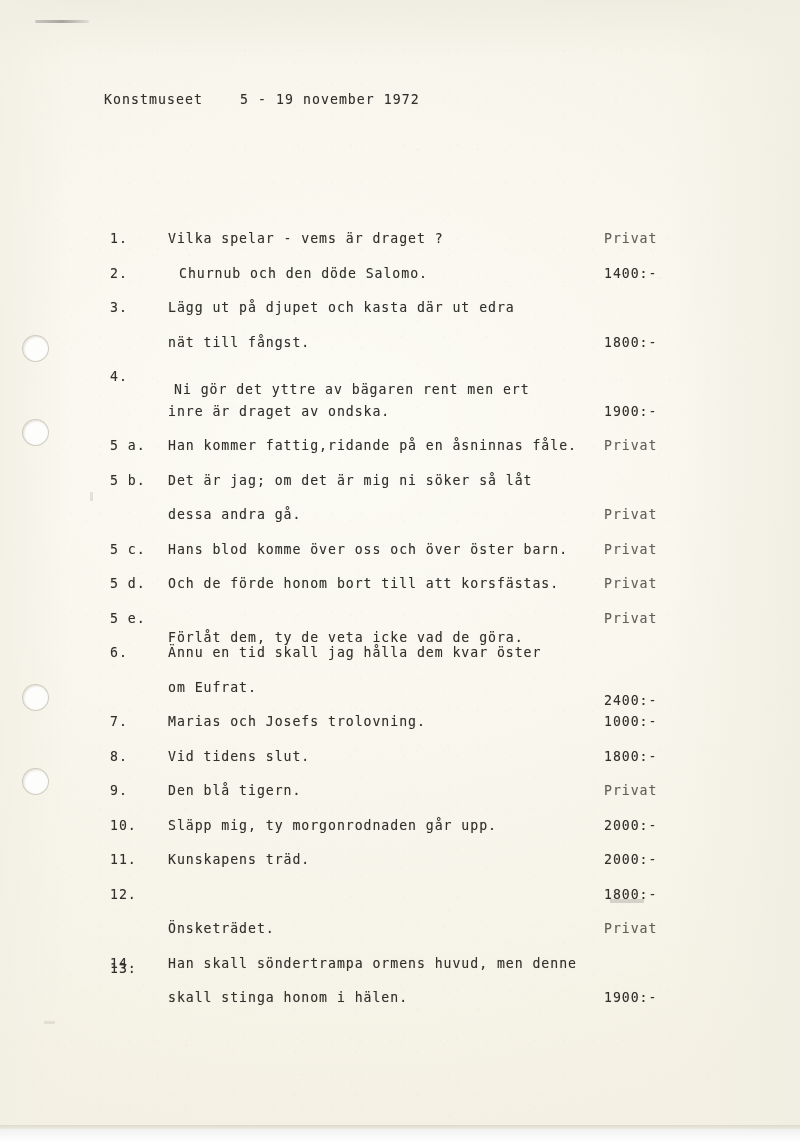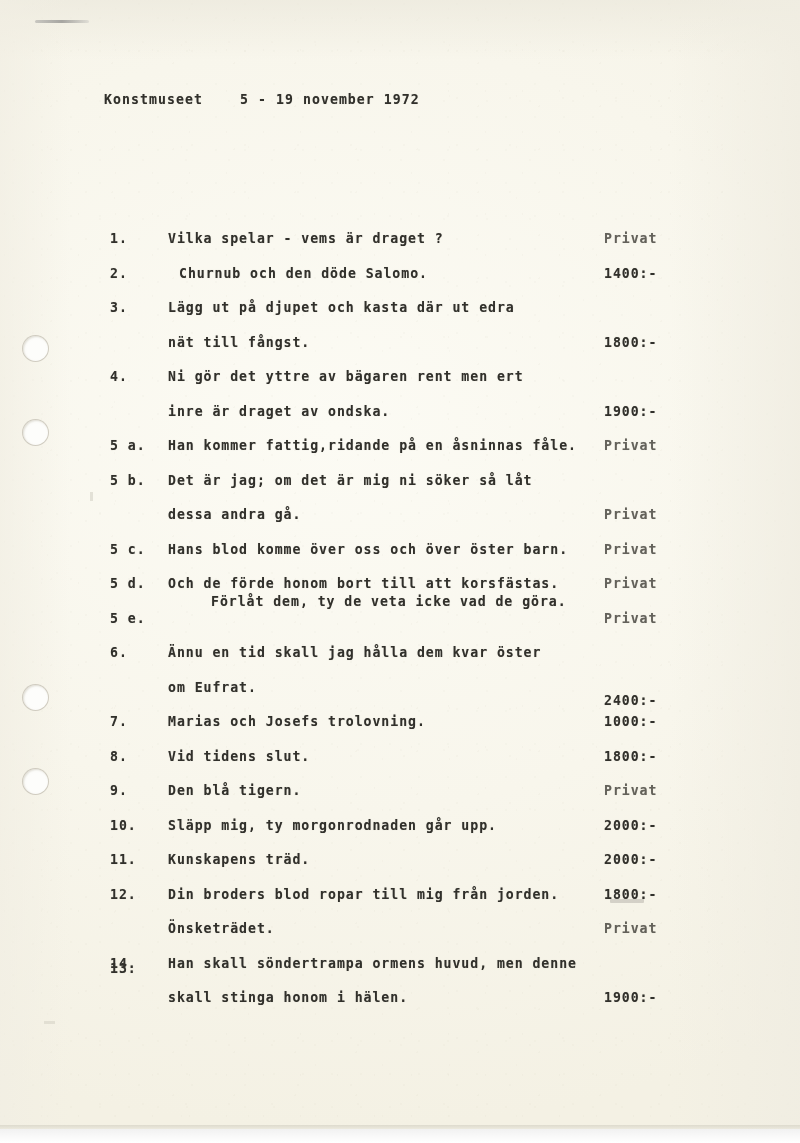--- a/index.html
+++ b/index.html
@@ -8,21 +8,20 @@
     background: #ffffff;
   }
 
   #page {
     position: relative;
     width: 800px;
     height: 1143px;
     overflow: hidden;
     background: #f6f4ea;
     font-family: "DejaVu Sans Mono", "Liberation Mono", monospace;
-    font-weight: bold;
   }
 
   
   .paper {
     position: absolute;
     left: 0;
     top: 0;
     width: 800px;
     height: 1129px;
     background:
@@ -185,21 +184,21 @@
           <div class="line price" style="top: 265.5px;">1400:-</div>
         </div>
         <div>
           <div class="line num" style="top: 300px;">3.</div>
           <div class="line txt" style="top: 300px;">Lägg ut på djupet och kasta där ut edra</div>
           <div class="line cont" style="top: 334.5px;">nät till fångst.</div>
           <div class="line price" style="top: 334.5px;">1800:-</div>
         </div>
         <div>
           <div class="line num" style="top: 369px;">4.</div>
-          <div class="line txt" style="top: 369px;">Ni gör det yttre av bägaren rent men ert</div>
+          <div class="line txt" style="top: 382px; margin-left: 6px;">Ni gör det yttre av bägaren rent men ert</div>
           <div class="line cont" style="top: 403.5px;">inre är draget av ondska.</div>
           <div class="line price" style="top: 403.5px;">1900:-</div>
         </div>
         <div>
           <div class="line num" style="top: 438px;">5 a.</div>
           <div class="line txt" style="top: 438px;">Han kommer fattig,ridande på en åsninnas fåle.</div>
           <div class="line price faded" style="top: 438px;">Privat</div>
         </div>
         <div>
           <div class="line num" style="top: 472.5px;">5 b.</div>
@@ -212,21 +211,21 @@
           <div class="line txt" style="top: 541.5px;">Hans blod komme över oss och över öster barn.</div>
           <div class="line price faded" style="top: 541.5px;">Privat</div>
         </div>
         <div>
           <div class="line num" style="top: 576px;">5 d.</div>
           <div class="line txt" style="top: 576px;">Och de förde honom bort till att korsfästas.</div>
           <div class="line price faded" style="top: 576px;">Privat</div>
         </div>
         <div>
           <div class="line num" style="top: 610.5px;">5 e.</div>
-          <div class="line txt" style="top: 594px; margin-left: 43px;">Förlåt dem, ty de veta icke vad de göra.</div>
+          <div class="line txt" style="top: 630px;">Förlåt dem, ty de veta icke vad de göra.</div>
           <div class="line price faded" style="top: 610.5px;">Privat</div>
         </div>
         <div>
           <div class="line num" style="top: 645px;">6.</div>
           <div class="line txt" style="top: 645px;">Ännu en tid skall jag hålla dem kvar öster</div>
           <div class="line cont" style="top: 679.5px;">om Eufrat.</div>
           <div class="line price" style="top: 693px;">2400:-</div>
         </div>
         <div>
           <div class="line num" style="top: 714px;">7.</div>
@@ -248,21 +247,20 @@
           <div class="line txt" style="top: 817.5px;">Släpp mig, ty morgonrodnaden går upp.</div>
           <div class="line price" style="top: 817.5px;">2000:-</div>
         </div>
         <div>
           <div class="line num" style="top: 852px;">11.</div>
           <div class="line txt" style="top: 852px;">Kunskapens träd.</div>
           <div class="line price" style="top: 852px;">2000:-</div>
         </div>
         <div>
           <div class="line num" style="top: 886.5px;">12.</div>
-          <div class="line txt" style="top: 886.5px;">Din broders blod ropar till mig från jorden.</div>
           <div class="line price overstruck" style="top: 886.5px;">1800:-</div>
         </div>
         <div>
           <div class="line num" style="top: 961px;">13.</div>
           <div class="line txt" style="top: 921px;">Önsketrädet.</div>
           <div class="line price faded" style="top: 921px;">Privat</div>
         </div>
         <div>
           <div class="line num" style="top: 955.5px;">14.</div>
           <div class="line txt" style="top: 955.5px;">Han skall söndertrampa ormens huvud, men denne</div>

